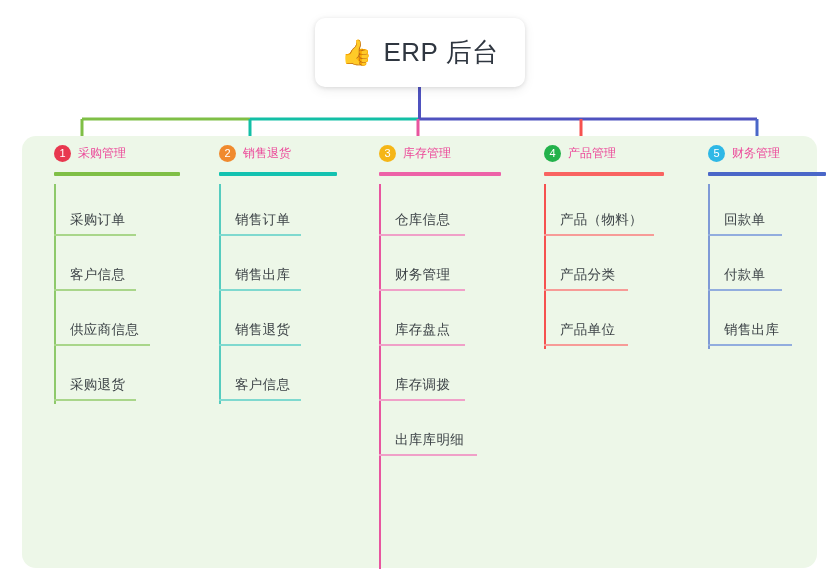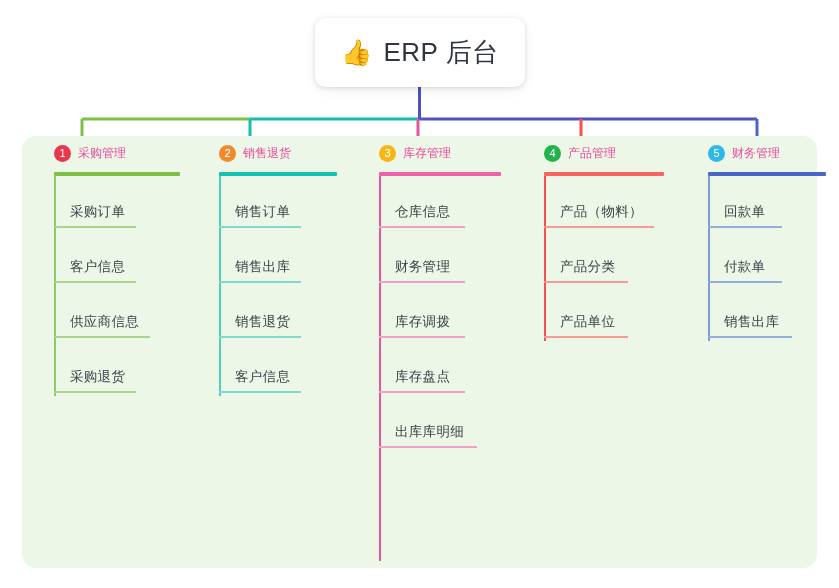--- a/index.html
+++ b/index.html
@@ -109,21 +109,21 @@
     white-space: nowrap;
   }
   .col-rule {
     height: 4px;
     border-radius: 1px;
     margin-top: 2px;
   }
 
   .items {
     position: relative;
-    margin-top: 0;
+    margin-top: 8px;
   }
   .spine {
     position: absolute;
     left: 14px;
     top: 0;
     width: 2px;
   }
   .item {
     position: relative;
     height: 55px;
@@ -235,28 +235,28 @@
           <div class="spine" style="background: rgb(232, 85, 159); height: 385px;"></div>
           <div class="item">
             <span class="item-label">仓库信息</span>
             <span class="item-rule" style="background: rgb(240, 160, 200); width: 86px;"></span>
           </div>
           <div class="item">
             <span class="item-label">财务管理</span>
             <span class="item-rule" style="background: rgb(240, 160, 200); width: 86px;"></span>
           </div>
           <div class="item">
+            <span class="item-label">库存盘点</span>
+            <span class="item-rule" style="background: rgb(240, 160, 200); width: 86px;"></span>
+          </div>
+          <div class="item">
             <span class="item-label">库存调拨</span>
             <span class="item-rule" style="background: rgb(240, 160, 200); width: 86px;"></span>
           </div>
           <div class="item">
-            <span class="item-label">库存盘点</span>
-            <span class="item-rule" style="background: rgb(240, 160, 200); width: 86px;"></span>
-          </div>
-          <div class="item">
             <span class="item-label">出库库明细</span>
             <span class="item-rule" style="background: rgb(240, 160, 200); width: 98px;"></span>
           </div>
         </div>
       </div>
       <div class="column" style="left: 508px;">
         <div class="col-header">
           <span class="badge" style="background: rgb(35, 178, 75);">4</span>
           <span class="col-title">产品管理</span>
         </div>

